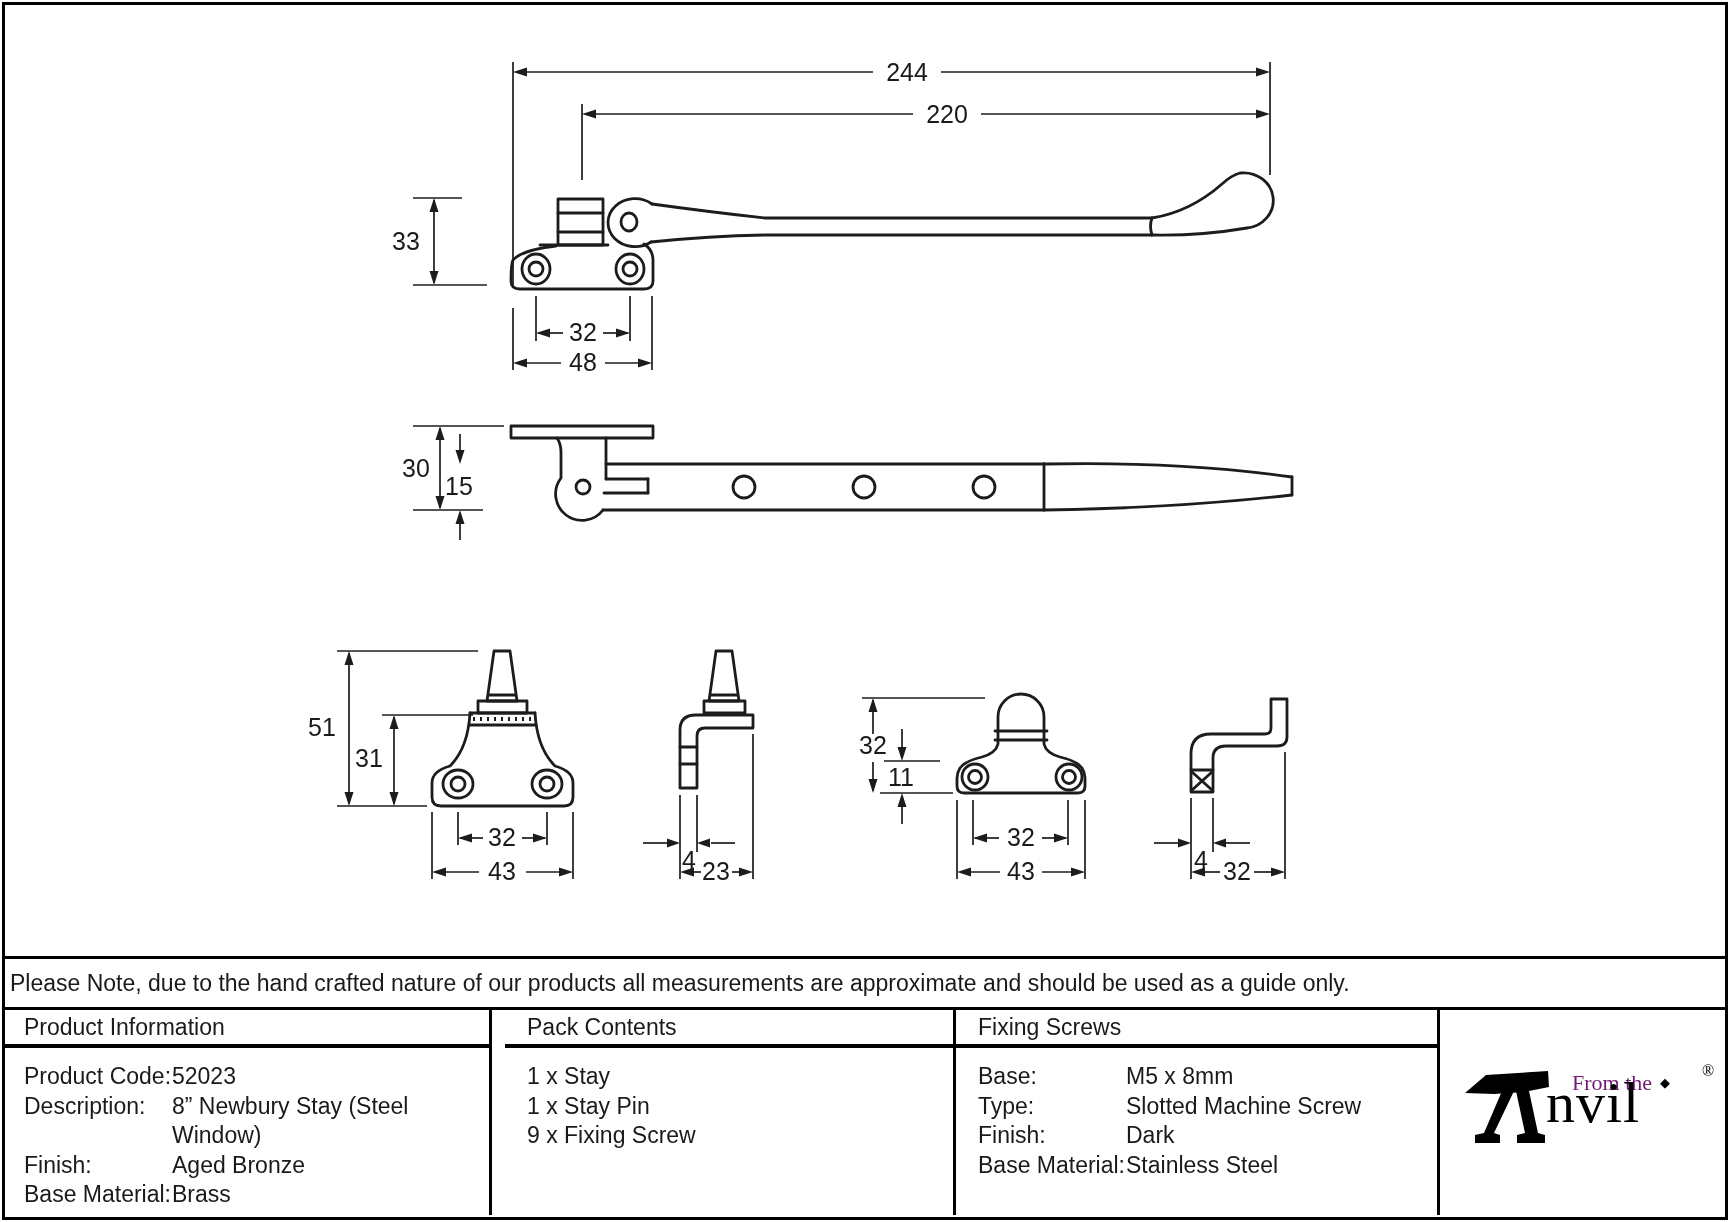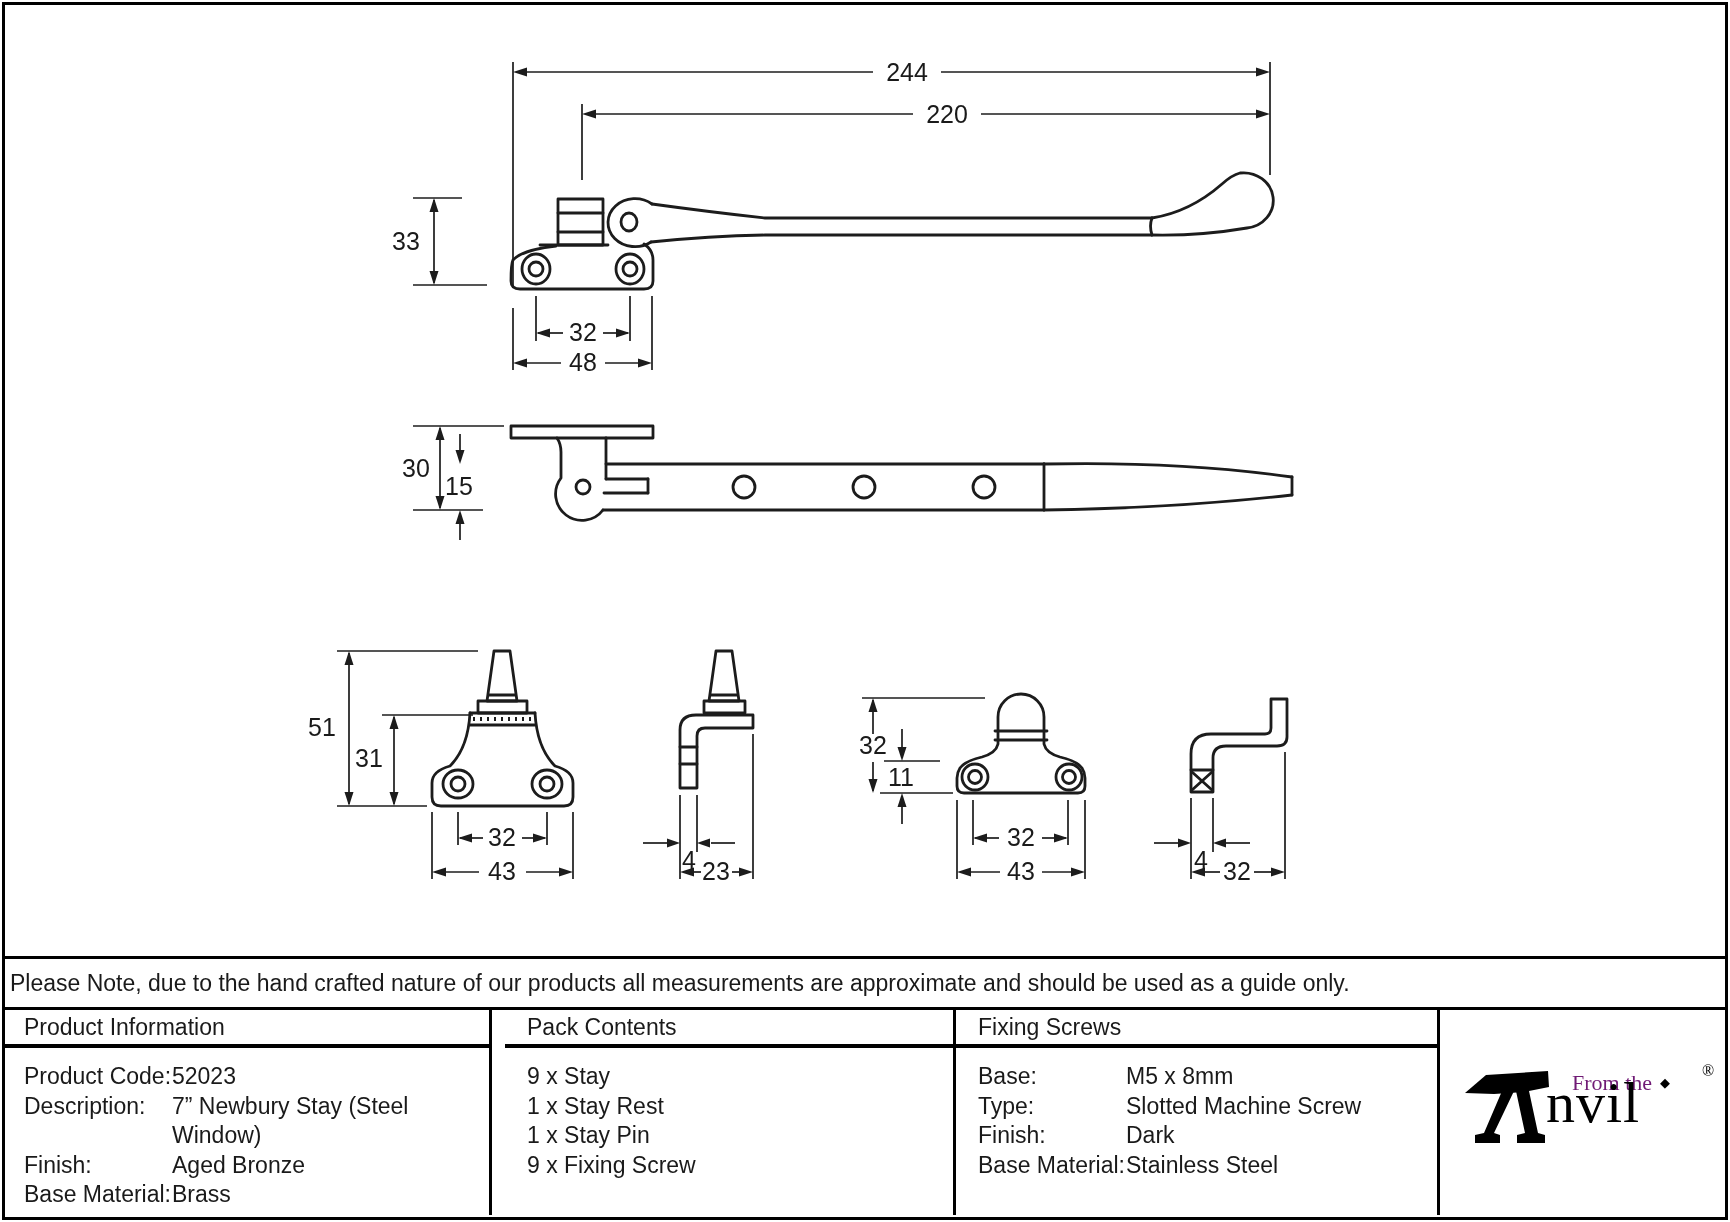--- a/index.html
+++ b/index.html
@@ -312,38 +312,37 @@
 
   <div class="col b c1">
     <div class="col-header">Product Information</div>
     <div class="col-body">
       <div class="kv">
         <span class="k">Product Code:</span>
         <span class="v">52023</span>
       </div>
       <div class="kv">
         <span class="k">Description:</span>
-        <span class="v">7” Newbury Stay (Steel Window)</span>
+        <span class="v">8” Newbury Stay (Steel Window)</span>
       </div>
       <div class="kv">
         <span class="k">Finish:</span>
         <span class="v">Aged Bronze</span>
       </div>
       <div class="kv">
         <span class="k">Base Material:</span>
         <span class="v">Brass</span>
       </div>
     </div>
   </div>
 
   <div class="col b c2">
     <div class="col-header">Pack Contents</div>
     <div class="col-body">
-      <div>9 x Stay</div>
-      <div>1 x Stay Rest</div>
+      <div>1 x Stay</div>
       <div>1 x Stay Pin</div>
       <div>9 x Fixing Screw</div>
     </div>
   </div>
 
   <div class="col b c3">
     <div class="col-header">Fixing Screws</div>
     <div class="col-body">
       <div class="kv">
         <span class="k">Base:</span>

